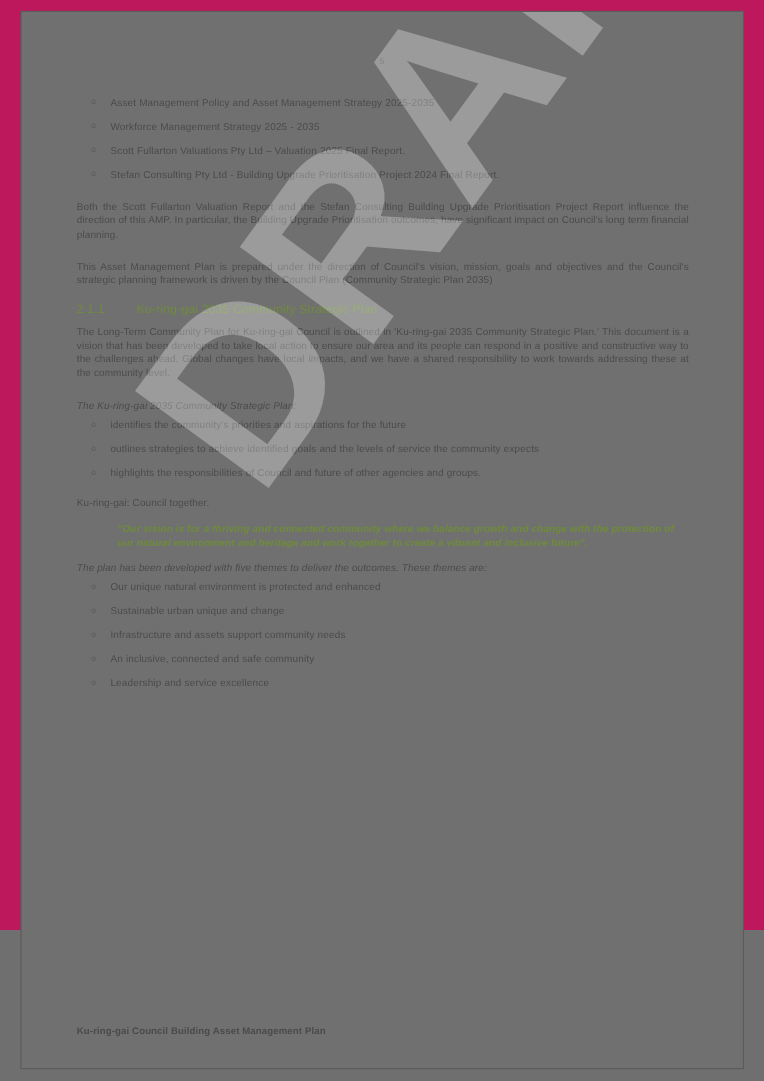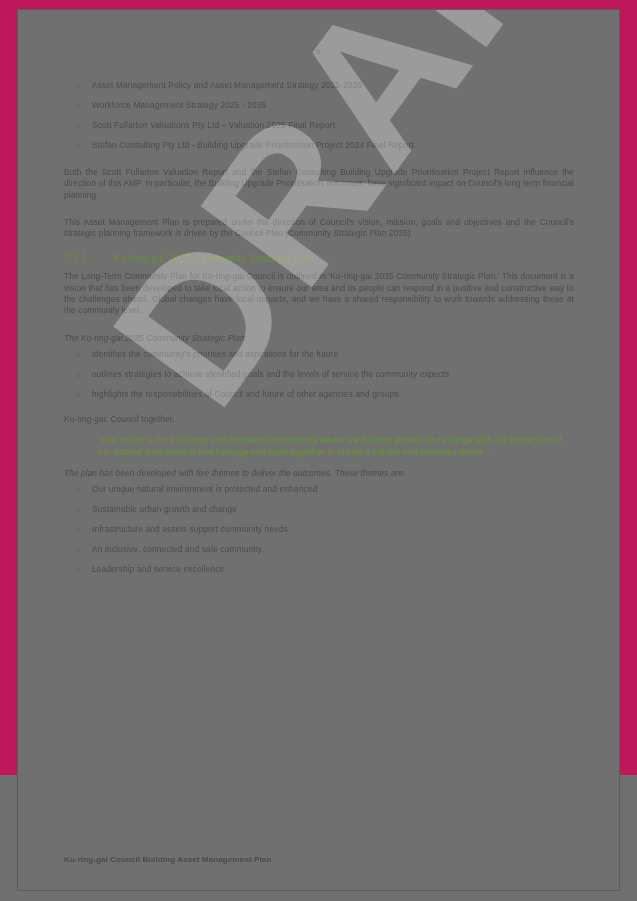--- a/index.html
+++ b/index.html
@@ -178,21 +178,21 @@
       </ul>
 
       <div class="plainline">Ku-ring-gai: Council together.</div>
 
       <div class="quote">"Our vision is for a thriving and connected community where we balance growth and change with the protection of our natural environment and heritage and work together to create a vibrant and inclusive future".</div>
 
       <p class="body tight">The plan has been developed with five themes to deliver the outcomes. These themes are:</p>
 
       <ul class="bullets">
         <li>Our unique natural environment is protected and enhanced</li>
-        <li>Sustainable urban growth and change</li>
+        <li>Sustainable urban unique and change</li>
         <li>Infrastructure and assets support community needs</li>
         <li>An inclusive, connected and safe community</li>
         <li>Leadership and service excellence</li>
       </ul>
 
     </div>
 
     <div class="footer">Ku-ring-gai Council Building Asset Management Plan</div>
 
     <div id="watermark">

